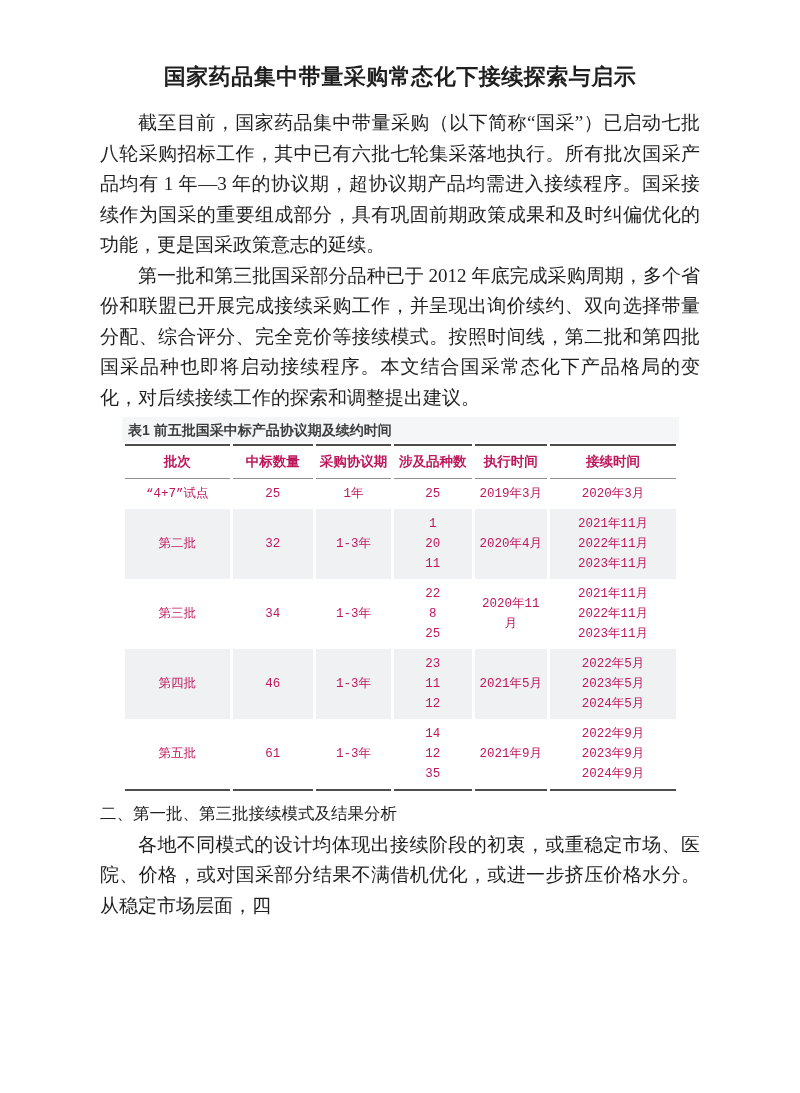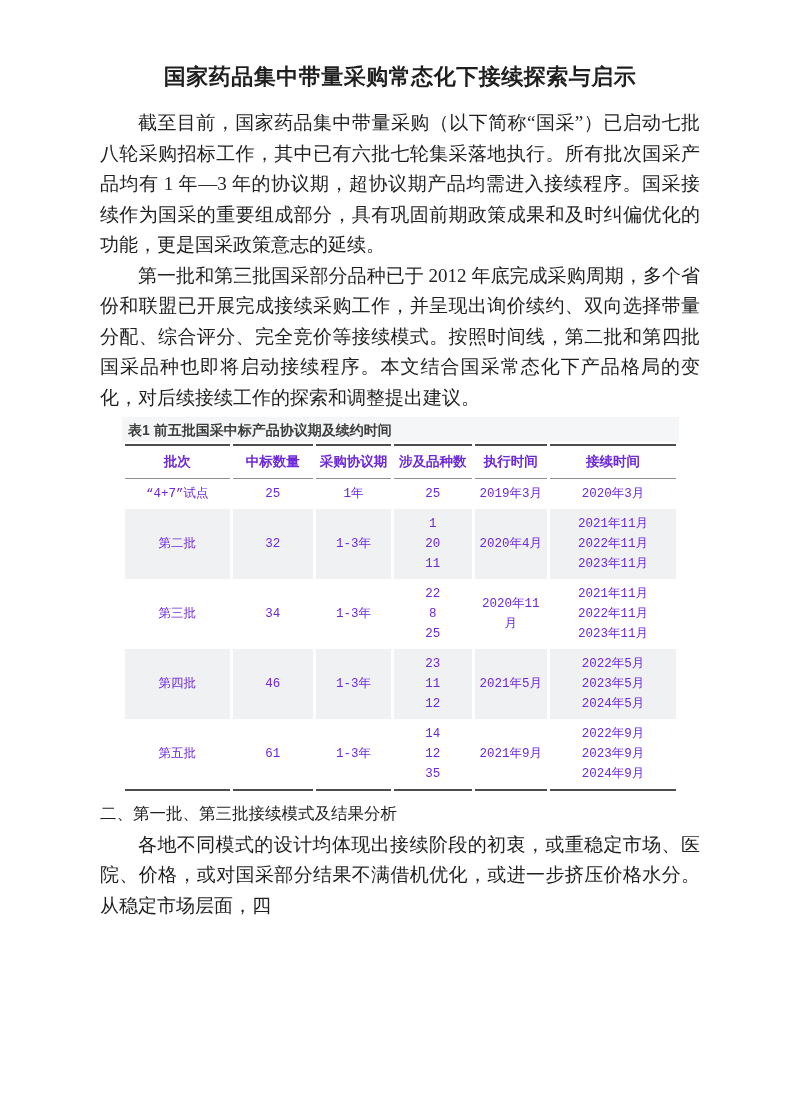--- a/index.html
+++ b/index.html
@@ -24,21 +24,21 @@
     margin:4px 0 8px 22px; width:557px;
     font-family:"Liberation Sans","DejaVu Sans",sans-serif;
   }
   .tbl-title {
     background:#f5f6f7; color:#3d3d3d; font-weight:bold;
     font-size:14px; line-height:16px; padding:5px 6px 4px 6px;
   }
   table.tbl {
     width:100%; table-layout:fixed; margin-top:2px;
     border-collapse:separate; border-spacing:3px 0;
-    color:#6d28d9;
+    color:#be185d;
   }
   table.tbl th {
     border-top:2px solid #4d4d4d; border-bottom:1px solid #8f8f8f;
     font-size:13.5px; font-weight:bold; text-align:center;
     padding:7px 2px; line-height:18px; background:#ffffff;
   }
   table.tbl td {
     font-size:12.5px; text-align:center; vertical-align:middle;
     padding:5px 2px; line-height:20px; background:#ffffff;font-family:Liberation Mono, monospace;
   }

